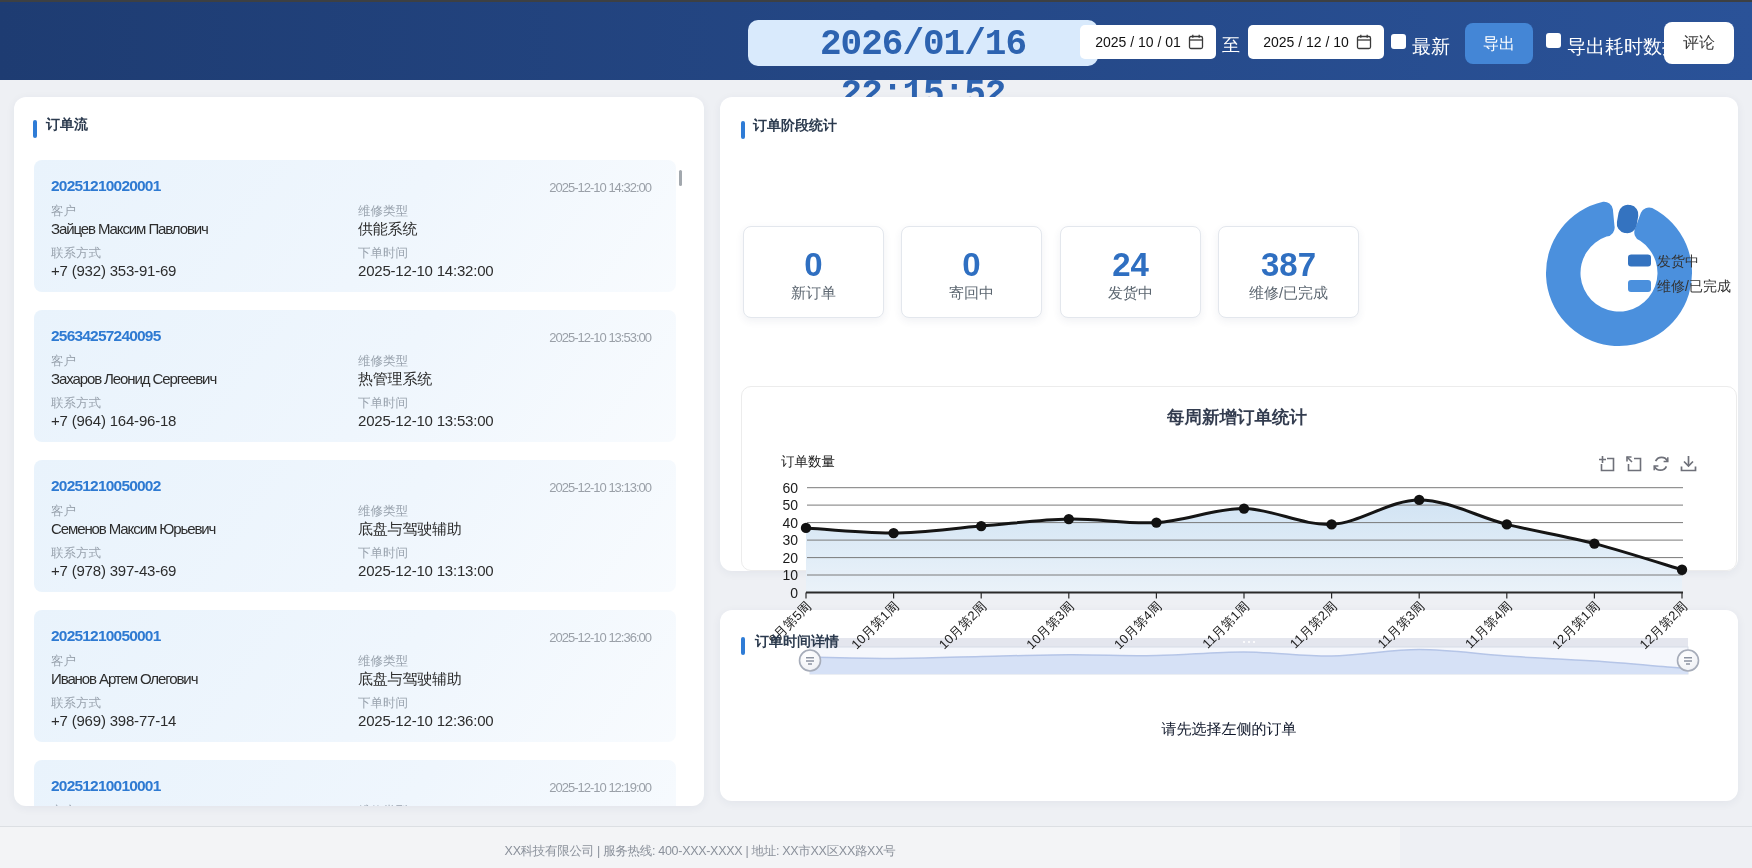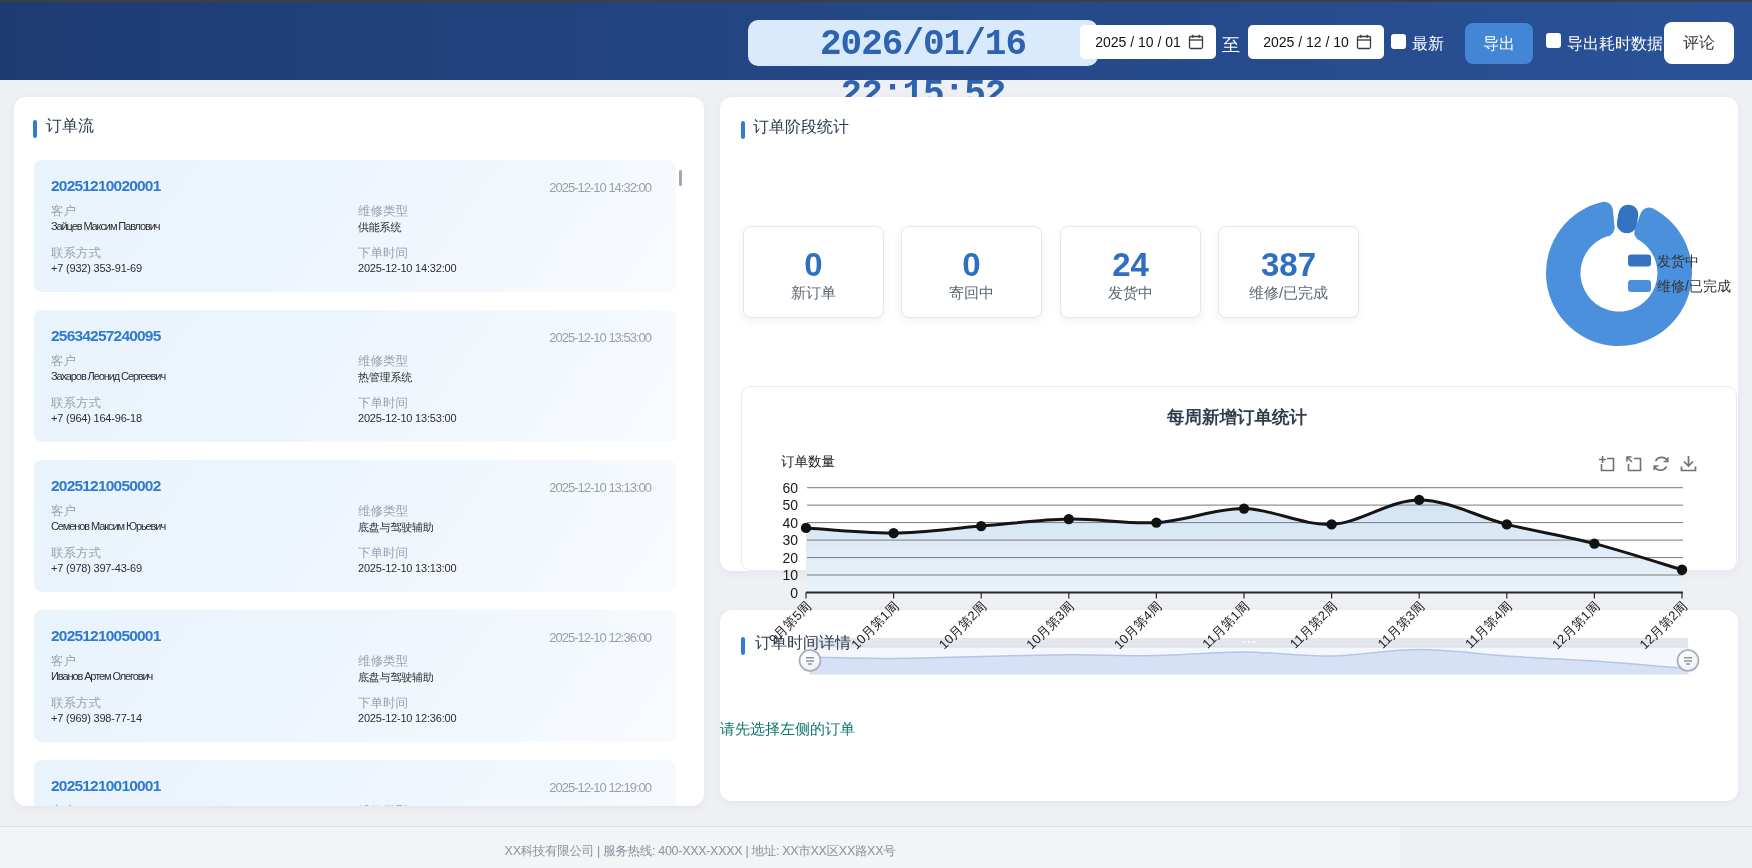--- a/index.html
+++ b/index.html
@@ -4,41 +4,41 @@
 * {margin:0;padding:0;box-sizing:border-box}
 html,body {width:1752px;height:868px;font-family:"Liberation Sans",sans-serif;background:#eef0f4;overflow:hidden;position:relative}
 .topline {position:absolute;left:0;top:0;width:1752px;height:2px;background:#3d4043;z-index:20}
 .header {position:absolute;left:0;top:2px;width:1752px;height:78px;background:linear-gradient(90deg,#1e3c72,#2a5298)}
 .htitle {position:absolute;left:22px;top:18px;font-size:34px;font-weight:bold;color:#fff;letter-spacing:2px}
 .clock {position:absolute;left:748px;top:18px;width:350px;height:46px;background:#d9eafc;border-radius:10px;color:#2d63b0;font-family:"Liberation Mono",monospace;font-size:36px;font-weight:bold;text-align:center;line-height:50px;letter-spacing:-1px}
 .dinput {position:absolute;top:23px;width:136px;height:34px;background:#fff;border-radius:5px;font-size:14px;color:#111;text-align:center;line-height:34px}
 .calic {position:relative;top:2.5px;left:3px}
 .zhi {position:absolute;left:1222px;top:31px;color:#fff;font-size:18px}
 .cbox {position:absolute;width:15px;height:15px;background:#fff;border-radius:3px}
-.clab {position:absolute;color:#fff;font-size:16px}
+.clab {position:absolute;color:#fff;font-size:19px}
 .btn-exp {position:absolute;left:1465px;top:21px;width:68px;height:41px;background:#4486d6;border-radius:8px;color:#fff;font-size:16px;text-align:center;line-height:41px}
 .btn-com {position:absolute;left:1664px;top:20px;width:70px;height:42px;background:#fff;border-radius:8px;color:#3a3a3a;font-size:16px;text-align:center;line-height:42px}
 .card {position:absolute;background:#fff;border-radius:12px;box-shadow:0 2px 10px rgba(30,50,90,0.06)}
 #leftcard {left:14px;top:97px;width:690px;height:709px;overflow:hidden}
 #statcard {left:720px;top:97px;width:1018px;height:474px}
 #timecard {left:720px;top:610px;width:1018px;height:191px}
-.sectitle {position:absolute;font-size:16px;font-weight:normal;color:#2b3a4e;z-index:9}
+.sectitle {position:absolute;font-size:14px;font-weight:bold;color:#2b3a4e;z-index:9}
 .secbar {position:absolute;width:4px;height:18px;background:#2f7cd6;border-radius:2px;z-index:9}
 .ocard {position:absolute;left:20px;width:642px;height:132px;border-radius:8px;background:linear-gradient(125deg,#e9f3fc 0%,#eff6fd 55%,#f8fbfe 100%)}
 .ono {position:absolute;left:17px;top:17px;font-size:15.5px;font-weight:bold;color:#2e7ad2;letter-spacing:-0.8px}
 .ots {position:absolute;right:25px;top:20px;font-size:13px;color:#9aa0a8;letter-spacing:-1px}
 .olbl {position:absolute;font-size:12.5px;color:#98a2ad}
-.oval {position:absolute;font-size:11px;color:#2d2d2d;letter-spacing:-0.2px}
+.oval {position:absolute;font-size:15px;color:#2d2d2d;letter-spacing:-0.2px}
 .oru {letter-spacing:-1.1px !important}
 .sbar {position:absolute;left:664.5px;top:73px;width:3px;height:16px;background:#a2a8ae;border-radius:2px}
 .sbox {position:absolute;top:129px;width:141px;height:92px;background:#fff;border:1px solid #e3e7ed;border-radius:8px;box-shadow:0 3px 8px rgba(40,60,100,0.07);text-align:center}
 .snum {margin-top:19px;font-size:33px;font-weight:bold;color:#2f6fc1}
 .slab {font-size:15px;color:#5c6670}
 .chartbox {position:absolute;left:21px;top:289px;width:996px;height:185px;border:1px solid #ececec;border-radius:10px;background:#fff}
-.seltext {position:absolute;left:0;top:110px;width:1018px;text-align:left;font-size:15px;color:#0f766e}
+.seltext {position:absolute;left:0;top:110px;width:1018px;text-align:center;font-size:15px;color:#0f172a}
 .footline {position:absolute;left:0;top:826px;width:1752px;height:1px;background:#dcdfe3}
 .footer {position:absolute;left:0;top:827px;width:1400px;height:41px;background:#f3f4f6;text-align:center;font-size:12.5px;color:#8b919b;line-height:49px;letter-spacing:-0.3px}
 </style></head>
 <body>
 <div class="topline"></div>
 <div class="header">
   <div class="clock">2026/01/16 22:15:52</div>
   <div class="dinput" style="left:1080px">2025 / 10 / 01 <svg class="calic" width="16" height="16" viewBox="0 0 16 16">
         <g fill="none" stroke="#3a3a3a" stroke-width="1.3">
           <rect x="1.5" y="2.5" width="13" height="12" rx="1.5"></rect>

